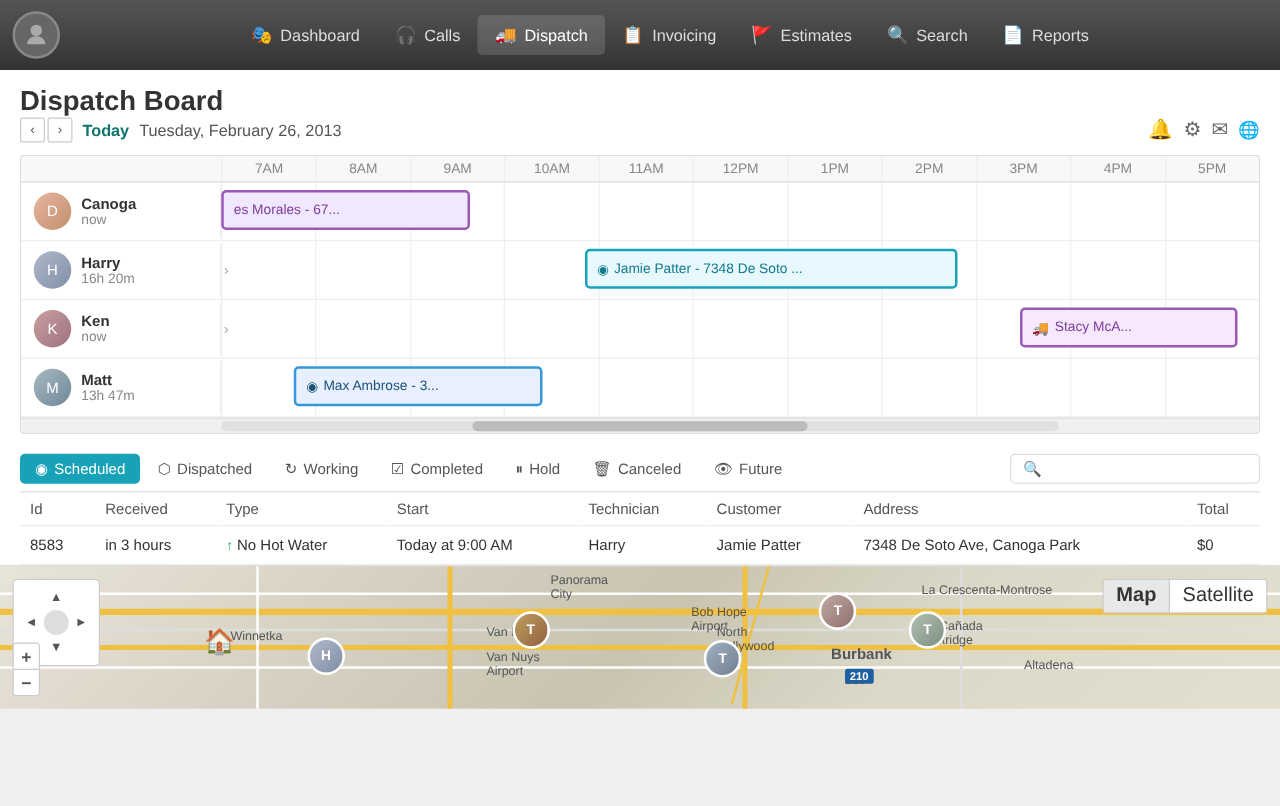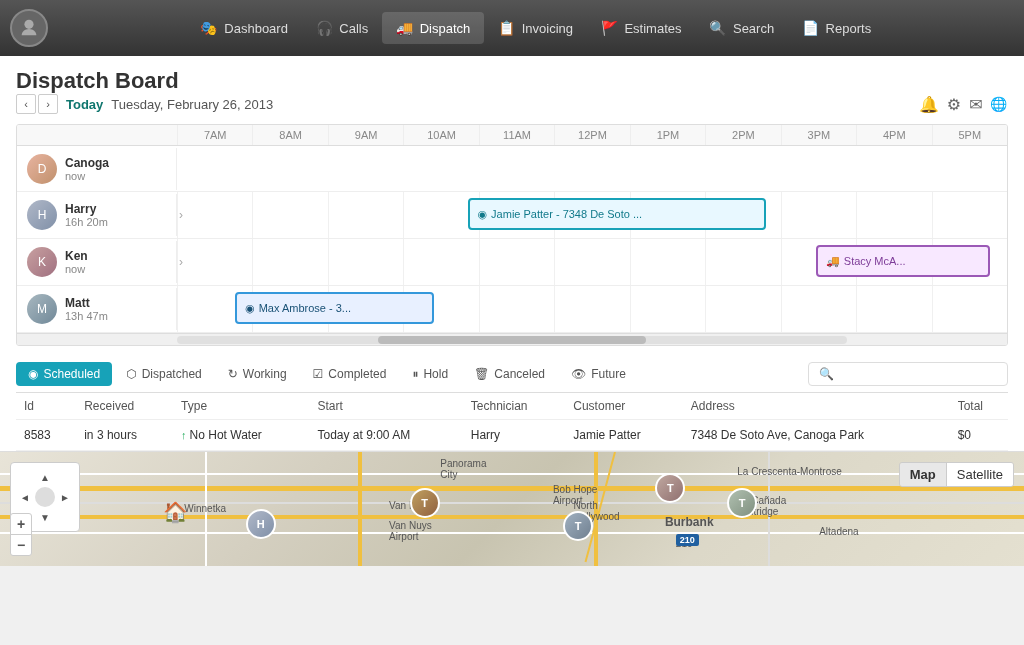--- a/index.html
+++ b/index.html
@@ -326,21 +326,21 @@
       display: flex;
       border: 1px solid #ccc;
       border-radius: 3px;
       overflow: hidden;
     }
     .map-type-btn {
       padding: 4px 10px;
       background: #fff;
       border: none;
       cursor: pointer;
-      font-size: 13px;
+      font-size: 16px;
       color: #333;
     }
     .map-type-btn.active { background: #e8e8e8; font-weight: bold; }
     .map-type-btn:not(:last-child) { border-right: 1px solid #ccc; }
 
     .map-pin {
       position: absolute;
       width: 30px; height: 30px;
       border-radius: 50%;
       border: 2px solid #fff;
@@ -446,20 +446,38 @@
         <div class="time-col">4PM</div>
         <div class="time-col">5PM</div>
       </div>
 
       <div class="schedule-row">
         <div class="tech-cell">
           <div class="tech-avatar avatar-david">D</div>
           <div class="tech-info">
             <div class="tech-name">Canoga</div>
             <div class="tech-status">now</div>
+          </div>
+        </div>
+        <div class="schedule-timeline">
+          <div class="timeline-grid">
+            <div class="timeline-col"></div>
+              <div class="timeline-col"></div>
+            <div class="timeline-col"></div>
+              <div class="timeline-col"></div>
+            <div class="timeline-col"></div>
+              <div class="timeline-col"></div>
+            <div class="timeline-col"></div>
+              <div class="timeline-col"></div>
+            <div class="timeline-col"></div>
+              <div class="timeline-col"></div>
+            <div class="timeline-col"></div>
+          </div>
+          <div class="job-block purple" style="left:0%;width:24%;">
+            <span>es Morales - 67...</span>
           </div>
         </div>
       </div>
 
       <div class="schedule-row">
         <div class="tech-cell">
           <div class="tech-avatar avatar-harry">H</div>
           <div class="tech-info">
             <div class="tech-name">Harry</div>
             <div class="tech-status">16h 20m</div>

